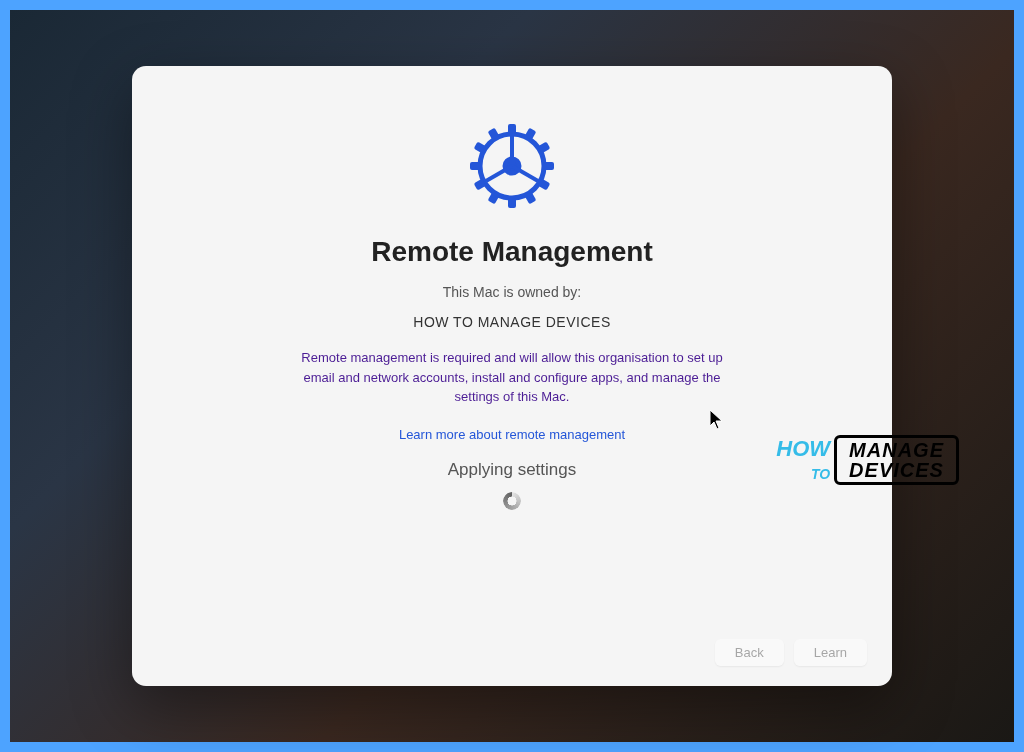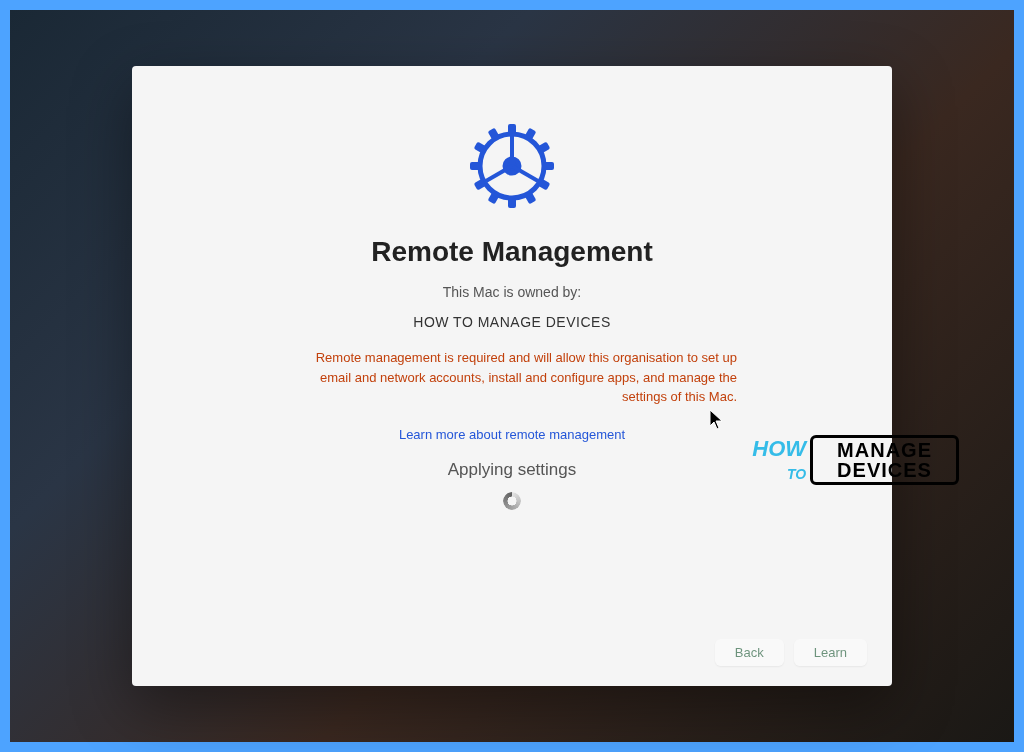--- a/index.html
+++ b/index.html
@@ -26,21 +26,21 @@
       background: linear-gradient(135deg, #1a2835 0%, #2a3545 30%, #3a2820 60%, #1a1815 100%);
       display: flex;
       align-items: center;
       justify-content: center;
     }
     
     .setup-window {
       width: 760px;
       height: 620px;
       background: #f5f5f5;
-      border-radius: 4px;
+      border-radius: 14px;
       position: relative;
       box-shadow: 0 20px 60px rgba(0,0,0,0.4);
       display: flex;
       flex-direction: column;
       align-items: center;
       padding-top: 50px;
     }
     
     .gear-icon {
       width: 100px;
@@ -64,22 +64,22 @@
     .owner-name {
       font-size: 14px;
       font-weight: 400;
       color: #333;
       letter-spacing: 0.5px;
       margin-bottom: 18px;
     }
     
     .description {
       font-size: 13px;
-      color: #c2410c;
-      text-align: right;
+      color: #4c1d95;
+      text-align: center;
       max-width: 450px;
       line-height: 1.5;
       margin-bottom: 20px;
     }
     
     .learn-more-link {
       font-size: 13px;
       color: #2456d8;
       text-decoration: none;
       margin-bottom: 18px;
@@ -120,21 +120,21 @@
       right: 25px;
       display: flex;
       gap: 10px;
     }
     
     .nav-button {
       padding: 6px 20px;
       border-radius: 6px;
       border: none;
       background: rgba(255,255,255,0.7);
-      color: #14532d;
+      color: #737373;
       font-size: 13px;
       cursor: not-allowed;
       opacity: 0.6;
       box-shadow: 0 1px 2px rgba(0,0,0,0.1);
     }
     
     .cursor {
       position: absolute;
       top: 400px;
       left: 700px;
@@ -171,24 +171,25 @@
     
     .watermark-to {
       color: #35bce8;
       font-size: 14px;
       font-style: italic;
     }
     
     .watermark-box {
       border: 3px solid #000;
       border-radius: 6px;
-      padding: 2px 24px;
+      padding: 2px 12px;
       display: flex;
       flex-direction: column;
       line-height: 1;
+      font-style: italic;
     }
     
     .watermark-manage {
       color: #000;
       font-weight: 900;
       font-size: 20px;
       letter-spacing: 1px;
     }
     
     .watermark-devices {

